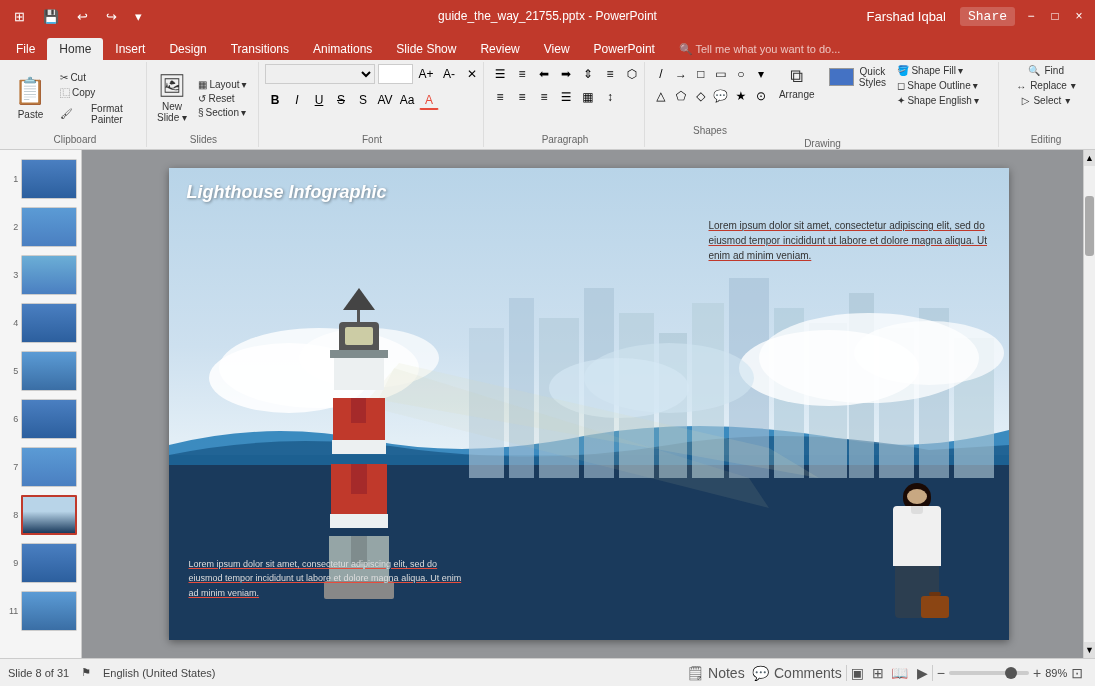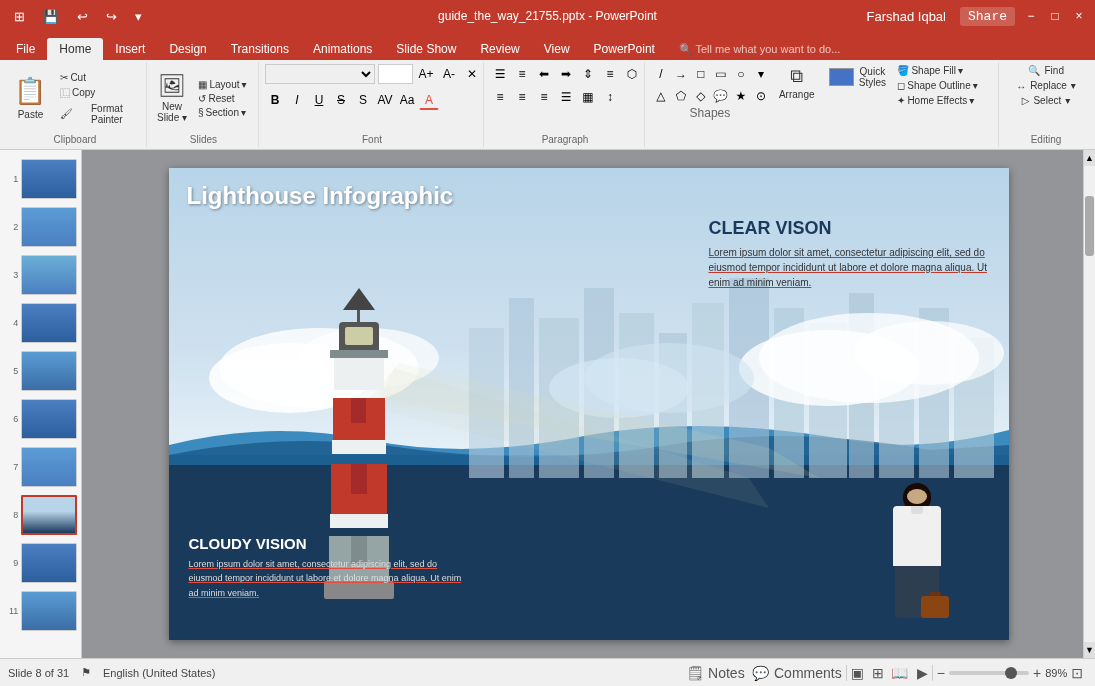--- a/index.html
+++ b/index.html
@@ -365,21 +365,21 @@
           <button class="font-btn">▭</button>
           <button class="font-btn">○</button>
           <button class="font-btn">▾</button>
           <button class="font-btn">△</button>
           <button class="font-btn">⬠</button>
           <button class="font-btn">◇</button>
           <button class="font-btn">💬</button>
           <button class="font-btn">★</button>
           <button class="font-btn">⊙</button>
         </div>
-        <span style="font-size:12px; color:#666;">Shapes</span>
+        <span style="font-size:10px; color:#666;margin-top:19px;">Shapes</span>
       </div>
       <div style="display:flex; flex-direction:column; align-items:center; gap:4px;">
         <button class="ribbon-btn" style="font-size:10px; padding:2px 6px;">
           <span style="font-size:18px;">⧉</span>
           <span>Arrange</span>
         </button>
         <span style="font-size:10px; color:#666;"></span>
       </div>
       <div style="display:flex; flex-direction:column; gap:1px; min-width:60px;">
         <button class="ribbon-btn" style="flex-direction:row; align-items:center; font-size:10px; padding:2px 4px;">
@@ -392,24 +392,25 @@
         <button class="clipboard-sub-btn">
           <span>🪣</span>
           <span>Shape Fill</span> ▾
         </button>
         <button class="clipboard-sub-btn">
           <span>◻</span>
           <span>Shape Outline</span> ▾
         </button>
         <button class="clipboard-sub-btn">
           <span>✦</span>
-          <span>Home Effects</span> ▾
-        </button>
-      </div>
-    </div>
+          <span>Shape English</span> ▾
+        </button>
+      </div>
+    </div>
+    <div class="ribbon-group-label">Drawing</div>
   </div>
 
   <div class="ribbon-group" style="min-width:90px;">
     <div class="ribbon-group-content editing-btns">
       <button class="clipboard-sub-btn" style="gap:4px;">
         <span>🔍</span>
         <span>Find</span>
       </button>
       <button class="clipboard-sub-btn" style="gap:4px;">
         <span>↔</span>
@@ -562,32 +563,30 @@
         </div>
 
         <div style="width:44px; height:52px; background:#2c3e50; border-radius:0 0 4px 4px;"></div>
 
         <div style="position:absolute; bottom:0; right:-8px; width:28px; height:22px; background:#8B4513; border-radius:3px;">
           <div style="position:absolute; top:-4px; left:50%; transform:translateX(-50%); width:12px; height:4px; background:#6B3410; border-radius:2px;"></div>
         </div>
       </div>
 
       <div style="position:absolute; top:14px; left:18px;">
-        <span style="color:white; font-size:24px; font-weight:bold; text-shadow:1px 1px 3px rgba(0,0,0,0.4);">Lighthouse Infographic</span>
+        <span style="color:white; font-size:18px; font-weight:bold; text-shadow:1px 1px 3px rgba(0,0,0,0.4);font-style:italic;">Lighthouse Infographic</span>
       </div>
 
       <div class="clear-vision-box">
-        <div class="clear-vision-title">CLEAR VISON</div>
         <div class="clear-vision-text">
           <span style="text-decoration:underline; text-decoration-color:#c0392b;">Lorem ipsum dolor sit amet, consectetur adipiscing elit, sed do eiusmod tempor incididunt ut labore et dolore magna aliqua. Ut enim ad minim veniam.</span>
         </div>
       </div>
 
       <div class="cloudy-vision-box">
-        <div class="cloudy-vision-title">CLOUDY VISION</div>
         <div style="font-size:9px; color:#ddd; line-height:1.6; text-decoration:underline; text-decoration-color:#e74c3c;">
           <span>Lorem ipsum dolor sit amet, consectetur adipiscing elit, sed do eiusmod tempor incididunt ut labore et dolore magna aliqua. Ut enim ad minim veniam.</span>
         </div>
       </div>
     </div>
 
     <div style="position:absolute; right:0; top:0; bottom:0; width:12px; background:#f0f0f0; border-left:1px solid #ccc; display:flex; flex-direction:column;">
       <button style="background:#e0e0e0; border:none; height:16px; cursor:pointer; font-size:9px;">▲</button>
       <div style="flex:1; position:relative;">
         <div style="position:absolute; top:30px; left:1px; right:1px; height:60px; background:#aaa; border-radius:3px;"></div>

